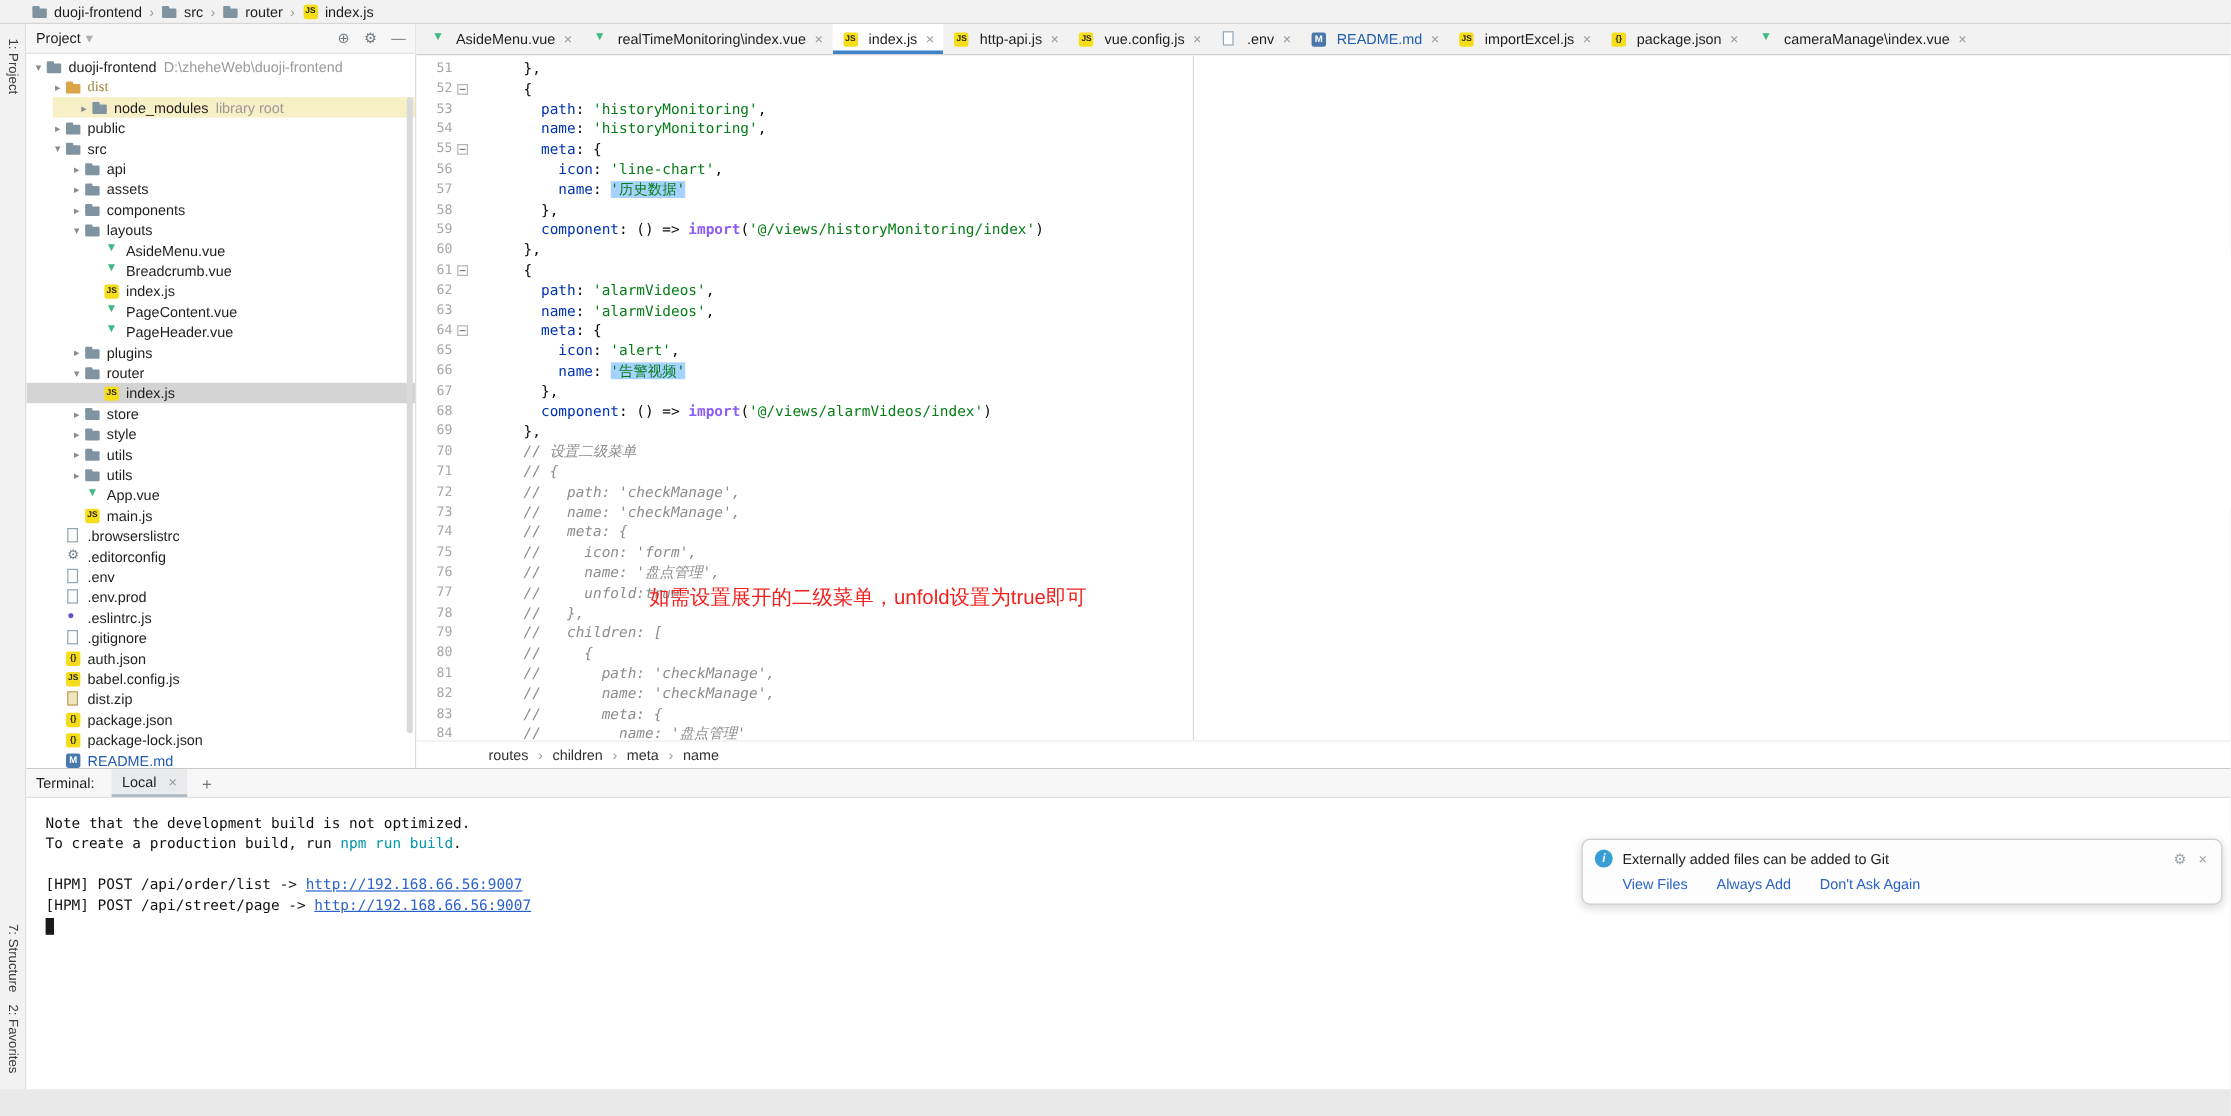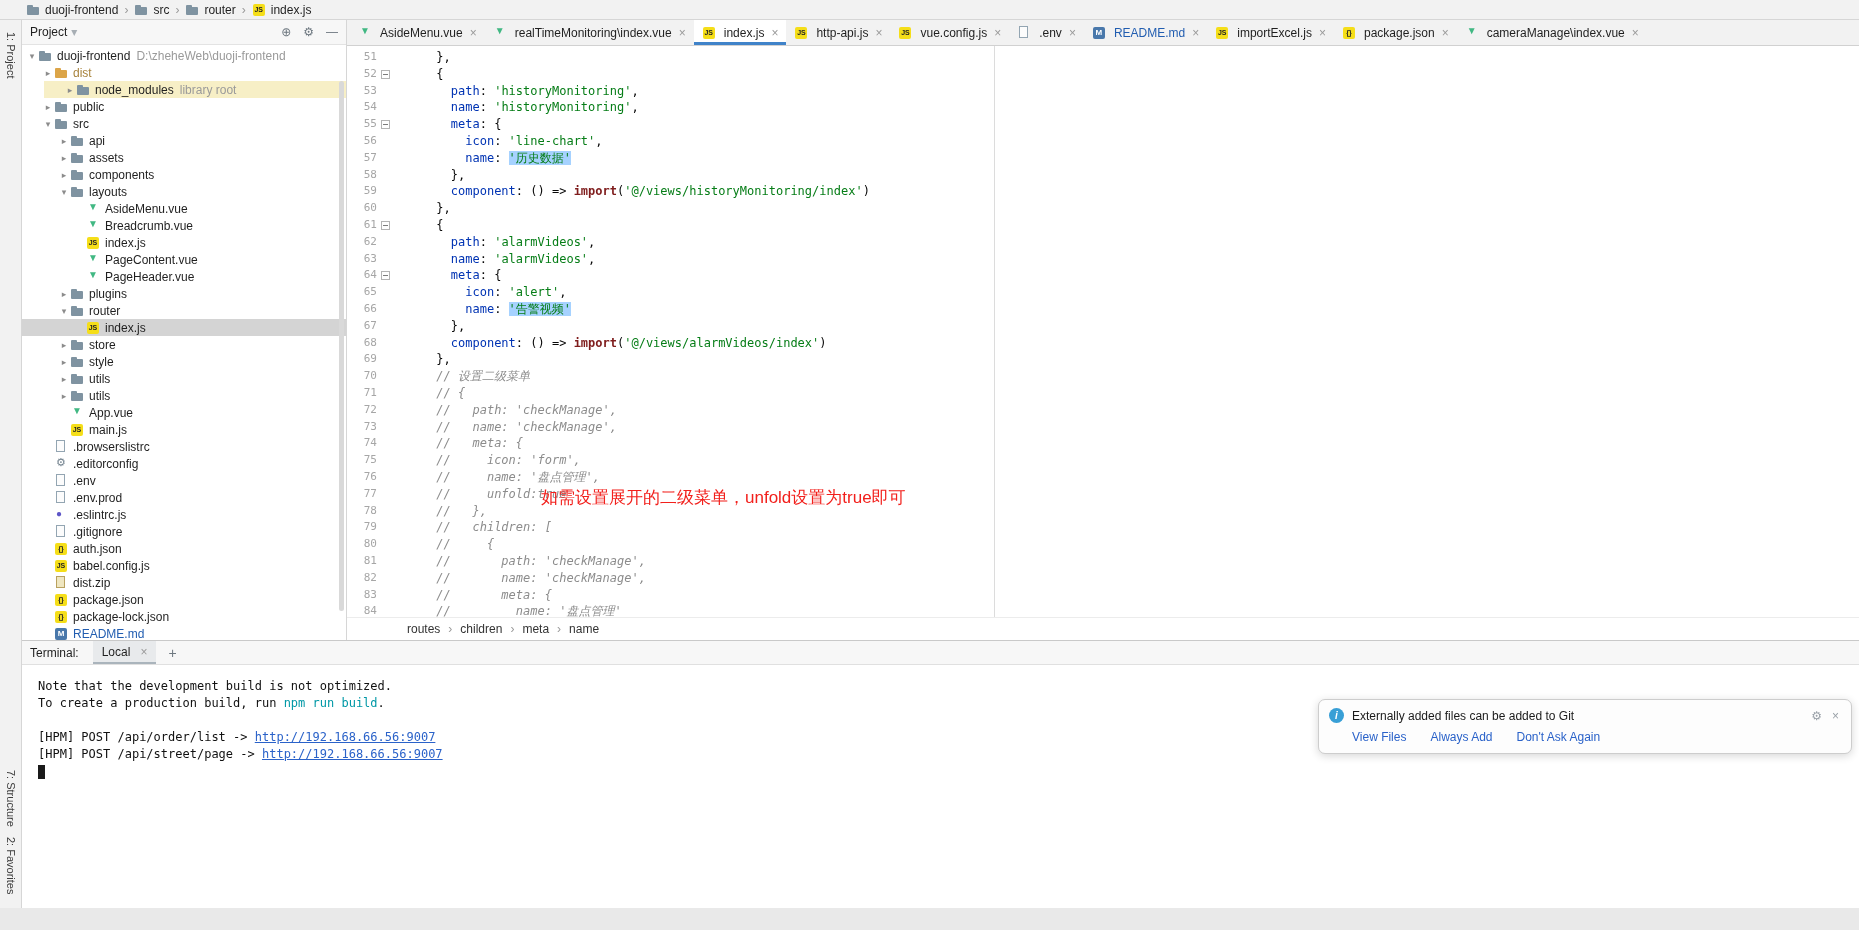--- a/index.html
+++ b/index.html
@@ -45,21 +45,21 @@
   .tree-row{display:flex;align-items:center;height:17px;white-space:nowrap;cursor:default;}
   .tree-row[data-level="0"]{padding-left:4px;}
   .tree-row[data-level="1"]{padding-left:20px;}
   .tree-row[data-level="2"]{padding-left:36px;}
   .tree-row[data-level="3"]{padding-left:52px;}
   .tree-row[data-sel="true"]{background:#d4d4d4;}
   .tree-row[data-bg="library"]{background:#f7efc6;margin-left:22px;}
   .chev{width:12px;flex:none;color:#8c8c8c;font-size:9px;text-align:center;}
   .chev[data-chev="down"]::before{content:"▾";}
   .chev[data-chev="right"]::before{content:"▸";}
-  .tlabel[data-variant="excluded"]{color:#a8833c;}
+  .tlabel[data-variant="excluded"]{color:#a8833c;font-family:Liberation Serif, serif;}
   .tlabel[data-variant="modified"]{color:#215db0;}
   .tsuffix{color:#9a9a9a;margin-left:6px;}
   .tsuffix:empty{display:none;}
   .proj-scroll{position:absolute;right:2px;top:36px;width:5px;height:530px;background:#d9d9d9;border-radius:3px;}
 
   
   .editor{position:absolute;left:347px;top:20px;right:0;height:620px;background:#fff;display:flex;flex-direction:column;box-sizing:border-box;}
   .tabs{height:25px;flex:none;background:#f2f2f2;border-bottom:1px solid #d1d1d1;display:flex;align-items:stretch;padding-left:3px;}
   .tab{display:flex;align-items:center;padding:0 8px;gap:3px;cursor:default;}
   .tab[data-active="true"]{background:#fff;box-shadow:inset 0 -3px 0 #4083c9;}
@@ -71,21 +71,21 @@
   .cl{display:flex;height:16.8px;line-height:16.8px;overflow:hidden;}
   .num{width:30px;text-align:right;color:#a6a6a6;font-size:11px;flex:none;}
   .fold{width:9px;height:9px;margin:4px 0 0 4px;flex:none;position:relative;box-sizing:border-box;}
   .fold[data-fold="true"]{border:1px solid #b4b4b4;background:#fff;}
   .fold[data-fold="true"]::before{content:"";position:absolute;left:1px;right:1px;top:3px;border-top:1px solid #7d7d7d;}
   .ct{white-space:pre;padding-left:3px;color:#080808;}
   .ct [data-t="k"]{color:#0033b3;}
   .ct [data-t="s"]{color:#067d17;}
   .ct [data-t="h"]{color:#067d17;background:#a6d2ff;}
   .ct [data-t="c"]{color:#8c8c8c;font-style:italic;}
-  .ct [data-t="w"]{color:#7f1d1d;font-weight:bold;}
+  .ct [data-t="w"]{color:#8b5cf6;font-weight:bold;}
   .annotation{position:absolute;left:194px;top:440px;color:#f2201c;font-size:17px;font-family:"Liberation Sans",sans-serif;white-space:nowrap;z-index:5;}
 
   .ebreadcrumb{height:22px;flex:none;border-top:1px solid #ececec;display:flex;align-items:center;padding-left:60px;background:#fff;color:#333;}
   .bc-item:not(:last-child)::after{content:"›";margin:0 8px;color:#9a9a9a;}
 
   
   .terminal{position:absolute;left:22px;top:640px;right:0;bottom:0;background:#fff;border-top:1px solid #c9c9c9;display:flex;flex-direction:column;box-sizing:border-box;}
   .term-header{height:23px;flex:none;background:#f7f7f7;border-bottom:1px solid #e0e0e0;display:flex;align-items:center;padding-left:8px;}
   .term-title{margin-right:14px;}
   .term-tab{display:flex;align-items:center;gap:6px;background:#e8eaec;height:100%;padding:0 9px;box-sizing:border-box;border-bottom:2px solid #aab4bc;}

